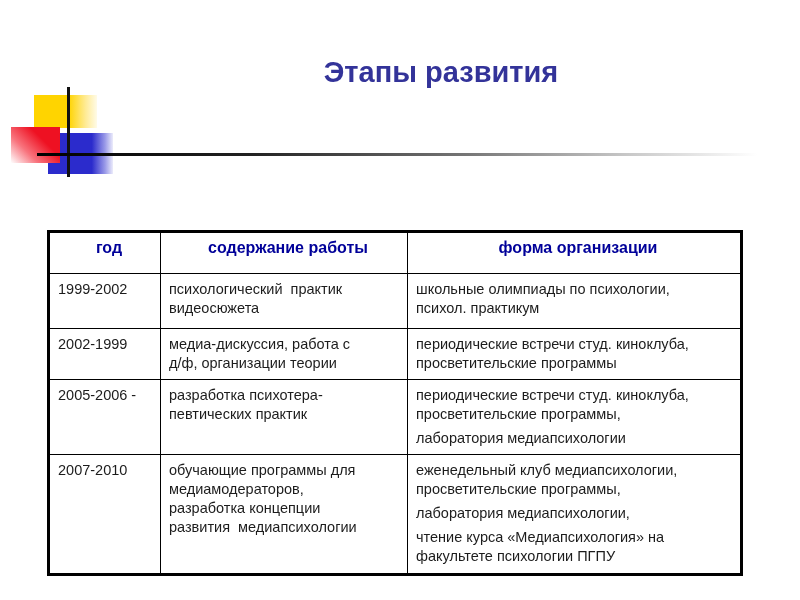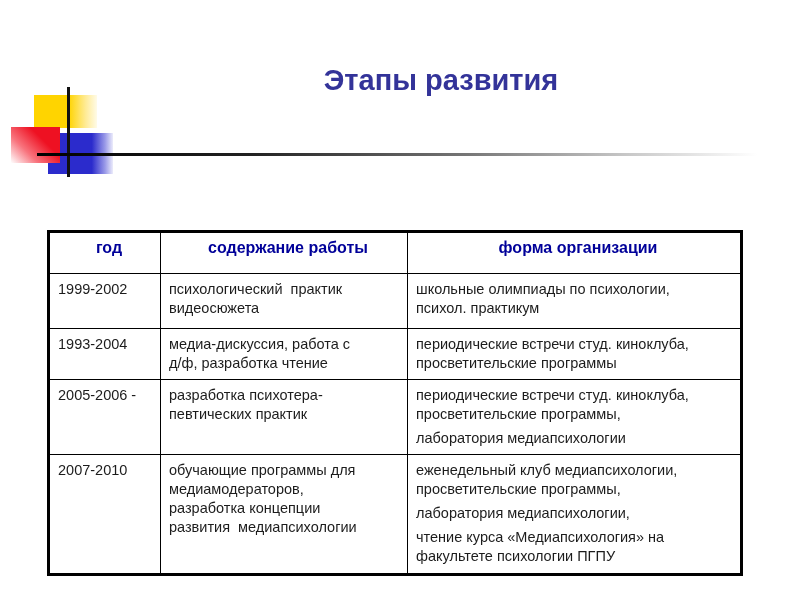--- a/index.html
+++ b/index.html
@@ -14,21 +14,21 @@
   .sq-blue-main{left:60px;top:133px;width:53px;height:41px;
     background:linear-gradient(90deg,#2b2bcc 0%,#2b2bcc 60%,#9a9ae8 85%,#ececfb 100%);}
   .sq-blue-tab{left:48px;top:152px;width:38px;height:22px;background:#2b2bcc;}
   .sq-red{left:11px;top:127px;width:49px;height:36px;
     background:linear-gradient(225deg,#ee1122 0%,#ee1122 35%,#f8737d 68%,#ffffff 100%);}
   .logo-vline{position:absolute;left:67px;top:87px;width:3px;height:90px;background:#111;}
   .divider-line{position:absolute;left:37px;top:153px;width:720px;height:3px;
     background:linear-gradient(90deg,#000 0%,#222 30%,#777 60%,#c8c8c8 82%,#ffffff 100%);}
   
   .title{
-    position:absolute;left:85px;top:64px;width:712px;
+    position:absolute;left:85px;top:56px;width:712px;
     text-align:center;font-weight:bold;font-size:29px;line-height:32px;
     color:#333399;letter-spacing:0px;
   }
   
   table.stages{
     position:absolute;left:47px;top:230px;width:693px;
     border-collapse:collapse;table-layout:fixed;
     border:3px solid #000;
   }
   table.stages th,table.stages td{
@@ -97,27 +97,27 @@
           <td>
             <div class="para">
               <div class="line">школьные олимпиады по психологии,</div>
               <div class="line">психол. практикум</div>
             </div>
           </td>
         </tr>
         <tr>
           <td>
             <div class="para">
-              <div class="line">1993-2004</div>
+              <div class="line">2002-1999</div>
             </div>
           </td>
           <td>
             <div class="para">
               <div class="line">медиа-дискуссия, работа с</div>
-              <div class="line">д/ф, разработка чтение</div>
+              <div class="line">д/ф, организации теории</div>
             </div>
           </td>
           <td>
             <div class="para">
               <div class="line">периодические встречи студ. киноклуба,</div>
               <div class="line">просветительские программы</div>
             </div>
           </td>
         </tr>
         <tr>

